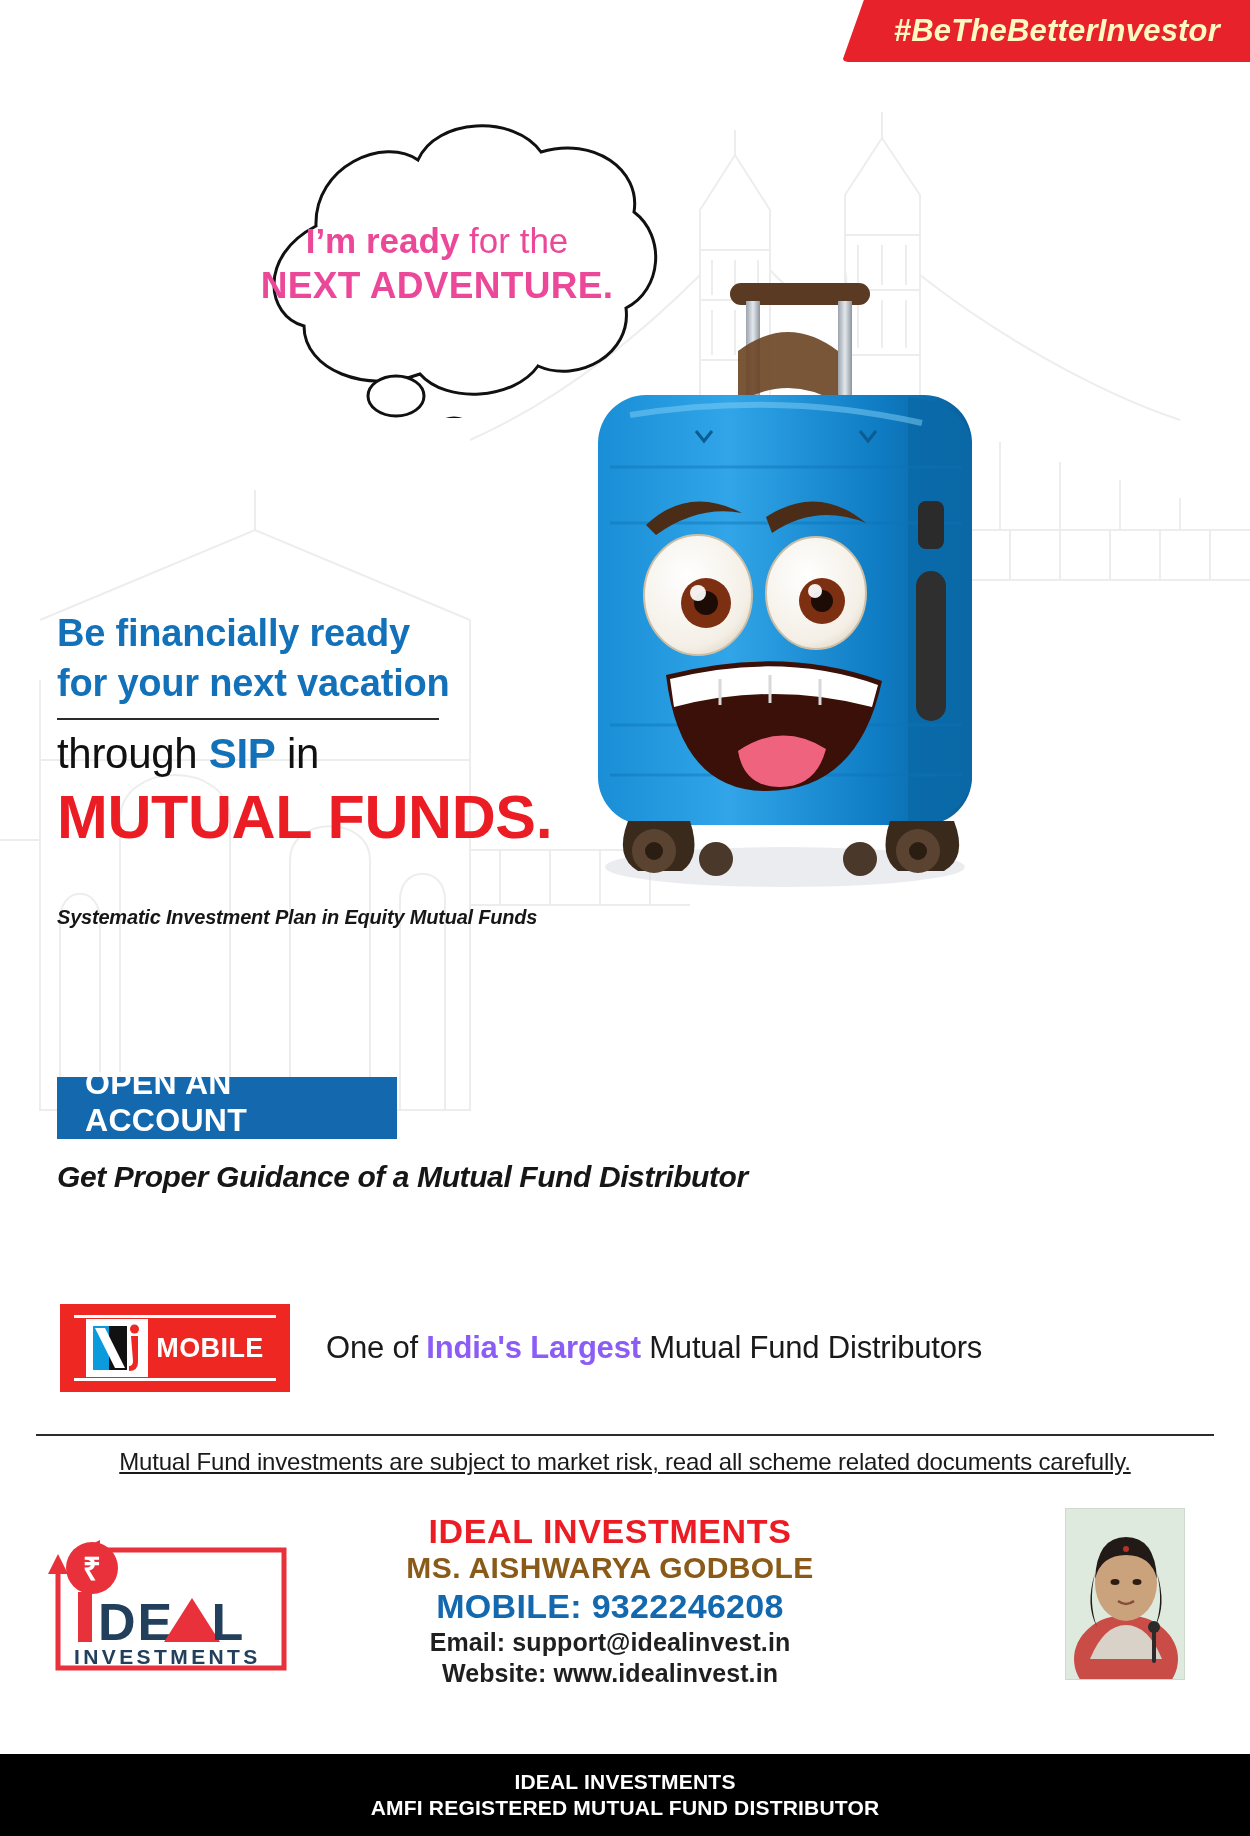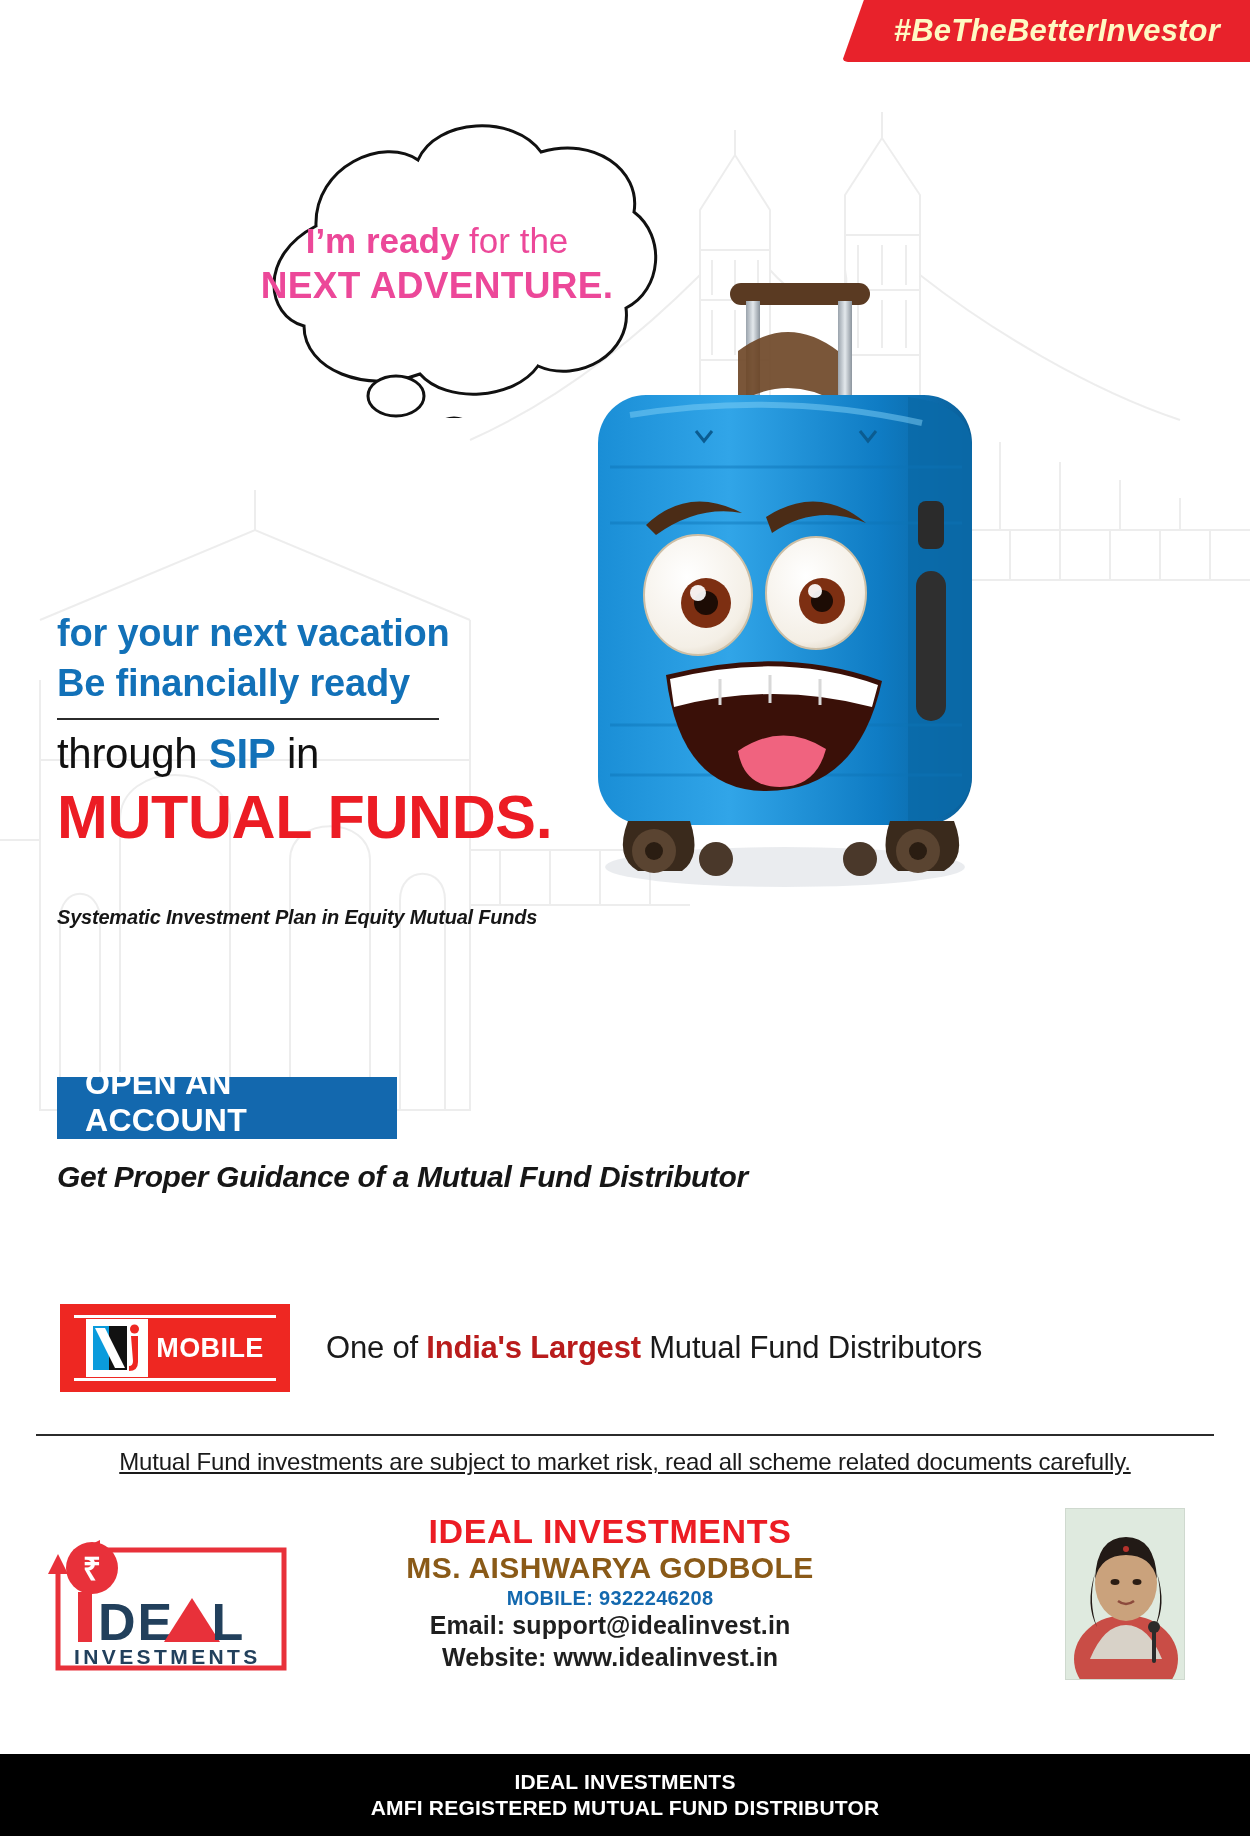--- a/index.html
+++ b/index.html
@@ -109,42 +109,42 @@
     content: ""; position: absolute; left: 14px; right: 14px; height: 3px; background: #fff;
   }
   .nj-badge::before { top: 11px; }
   .nj-badge::after  { bottom: 11px; }
   .nj-mark { width: 62px; height: 58px; border: 3px solid #fff; background: #fff; position: relative; overflow: hidden; }
   .nj-wealth-text { color: #ffffff; font-size: 27px; font-weight: 800; letter-spacing: .4px; }
   .nj-tag {
     margin-left: 36px; font-size: 31px; color: #1a1a1a; font-weight: 400; white-space: nowrap;
     letter-spacing: -.2px;
   }
-  .nj-tag b { color: #b91c1c; font-weight: 700; }
+  .nj-tag b { color: #8b5cf6; font-weight: 700; }
 
   
   .disclaim-rule {
     position: absolute; left: 36px; top: 1434px; width: 1178px;
     border-top: 2px solid #2b2b2b;
   }
   .disclaimer {
     position: absolute; left: 0; top: 1448px; width: 1250px;
     text-align: center; font-size: 24px; color: #1a1a1a; letter-spacing: -.2px; text-decoration: underline;
   }
 
   
   .ideal-logo { position: absolute; left: 40px; top: 1520px; width: 250px; height: 160px; }
 
   .contact {
     position: absolute; left: 330px; top: 1512px; width: 560px;
     text-align: center;
   }
   .c-name   { font-size: 34px; font-weight: 800; color: #ec1c24; letter-spacing: .6px; line-height: 1.12; }
   .c-person { font-size: 30px; font-weight: 800; color: #8a5a18; letter-spacing: .4px; line-height: 1.2; }
-  .c-mobile { font-size: 20px; font-weight: 800; color: #1368ae; letter-spacing: .3px; line-height: 1.2; }
+  .c-mobile { font-size: 34px; font-weight: 800; color: #1368ae; letter-spacing: .3px; line-height: 1.2; }
   .c-email, .c-web { font-size: 25px; font-weight: 700; color: #1f1f1f; letter-spacing: .1px; line-height: 1.26; }
 
   .portrait {
     position: absolute; right: 65px; top: 1508px;
     width: 120px; height: 172px;
     border: 1px solid #cfd9cf;
     background: #dce9dc;
     overflow: hidden;
   }
 
@@ -299,22 +299,22 @@
       <circle cx="84" cy="596" r="9" fill="#2a1d12"></circle>
       <circle cx="348" cy="596" r="22" fill="#5a4431"></circle>
       <circle cx="348" cy="596" r="9" fill="#2a1d12"></circle>
       <circle cx="146" cy="604" r="17" fill="#4a382a"></circle>
       <circle cx="290" cy="604" r="17" fill="#4a382a"></circle>
     </svg>
   </div>
 
   <div class="copy">
     <div class="head-blue">
+      <div>Be financially ready</div>
       <div>for your next vacation</div>
-      <div>Be financially ready</div>
     </div>
     <hr class="hr-thin">
     <div class="head-through"><span>through </span><b>SIP</b><span> in</span></div>
     <div class="head-mf">MUTUAL FUNDS.</div>
     <div class="sub-italic">Systematic Investment Plan in Equity Mutual Funds</div>
   </div>
 
   <div class="cta">
     <span>OPEN AN ACCOUNT</span>
   </div>

